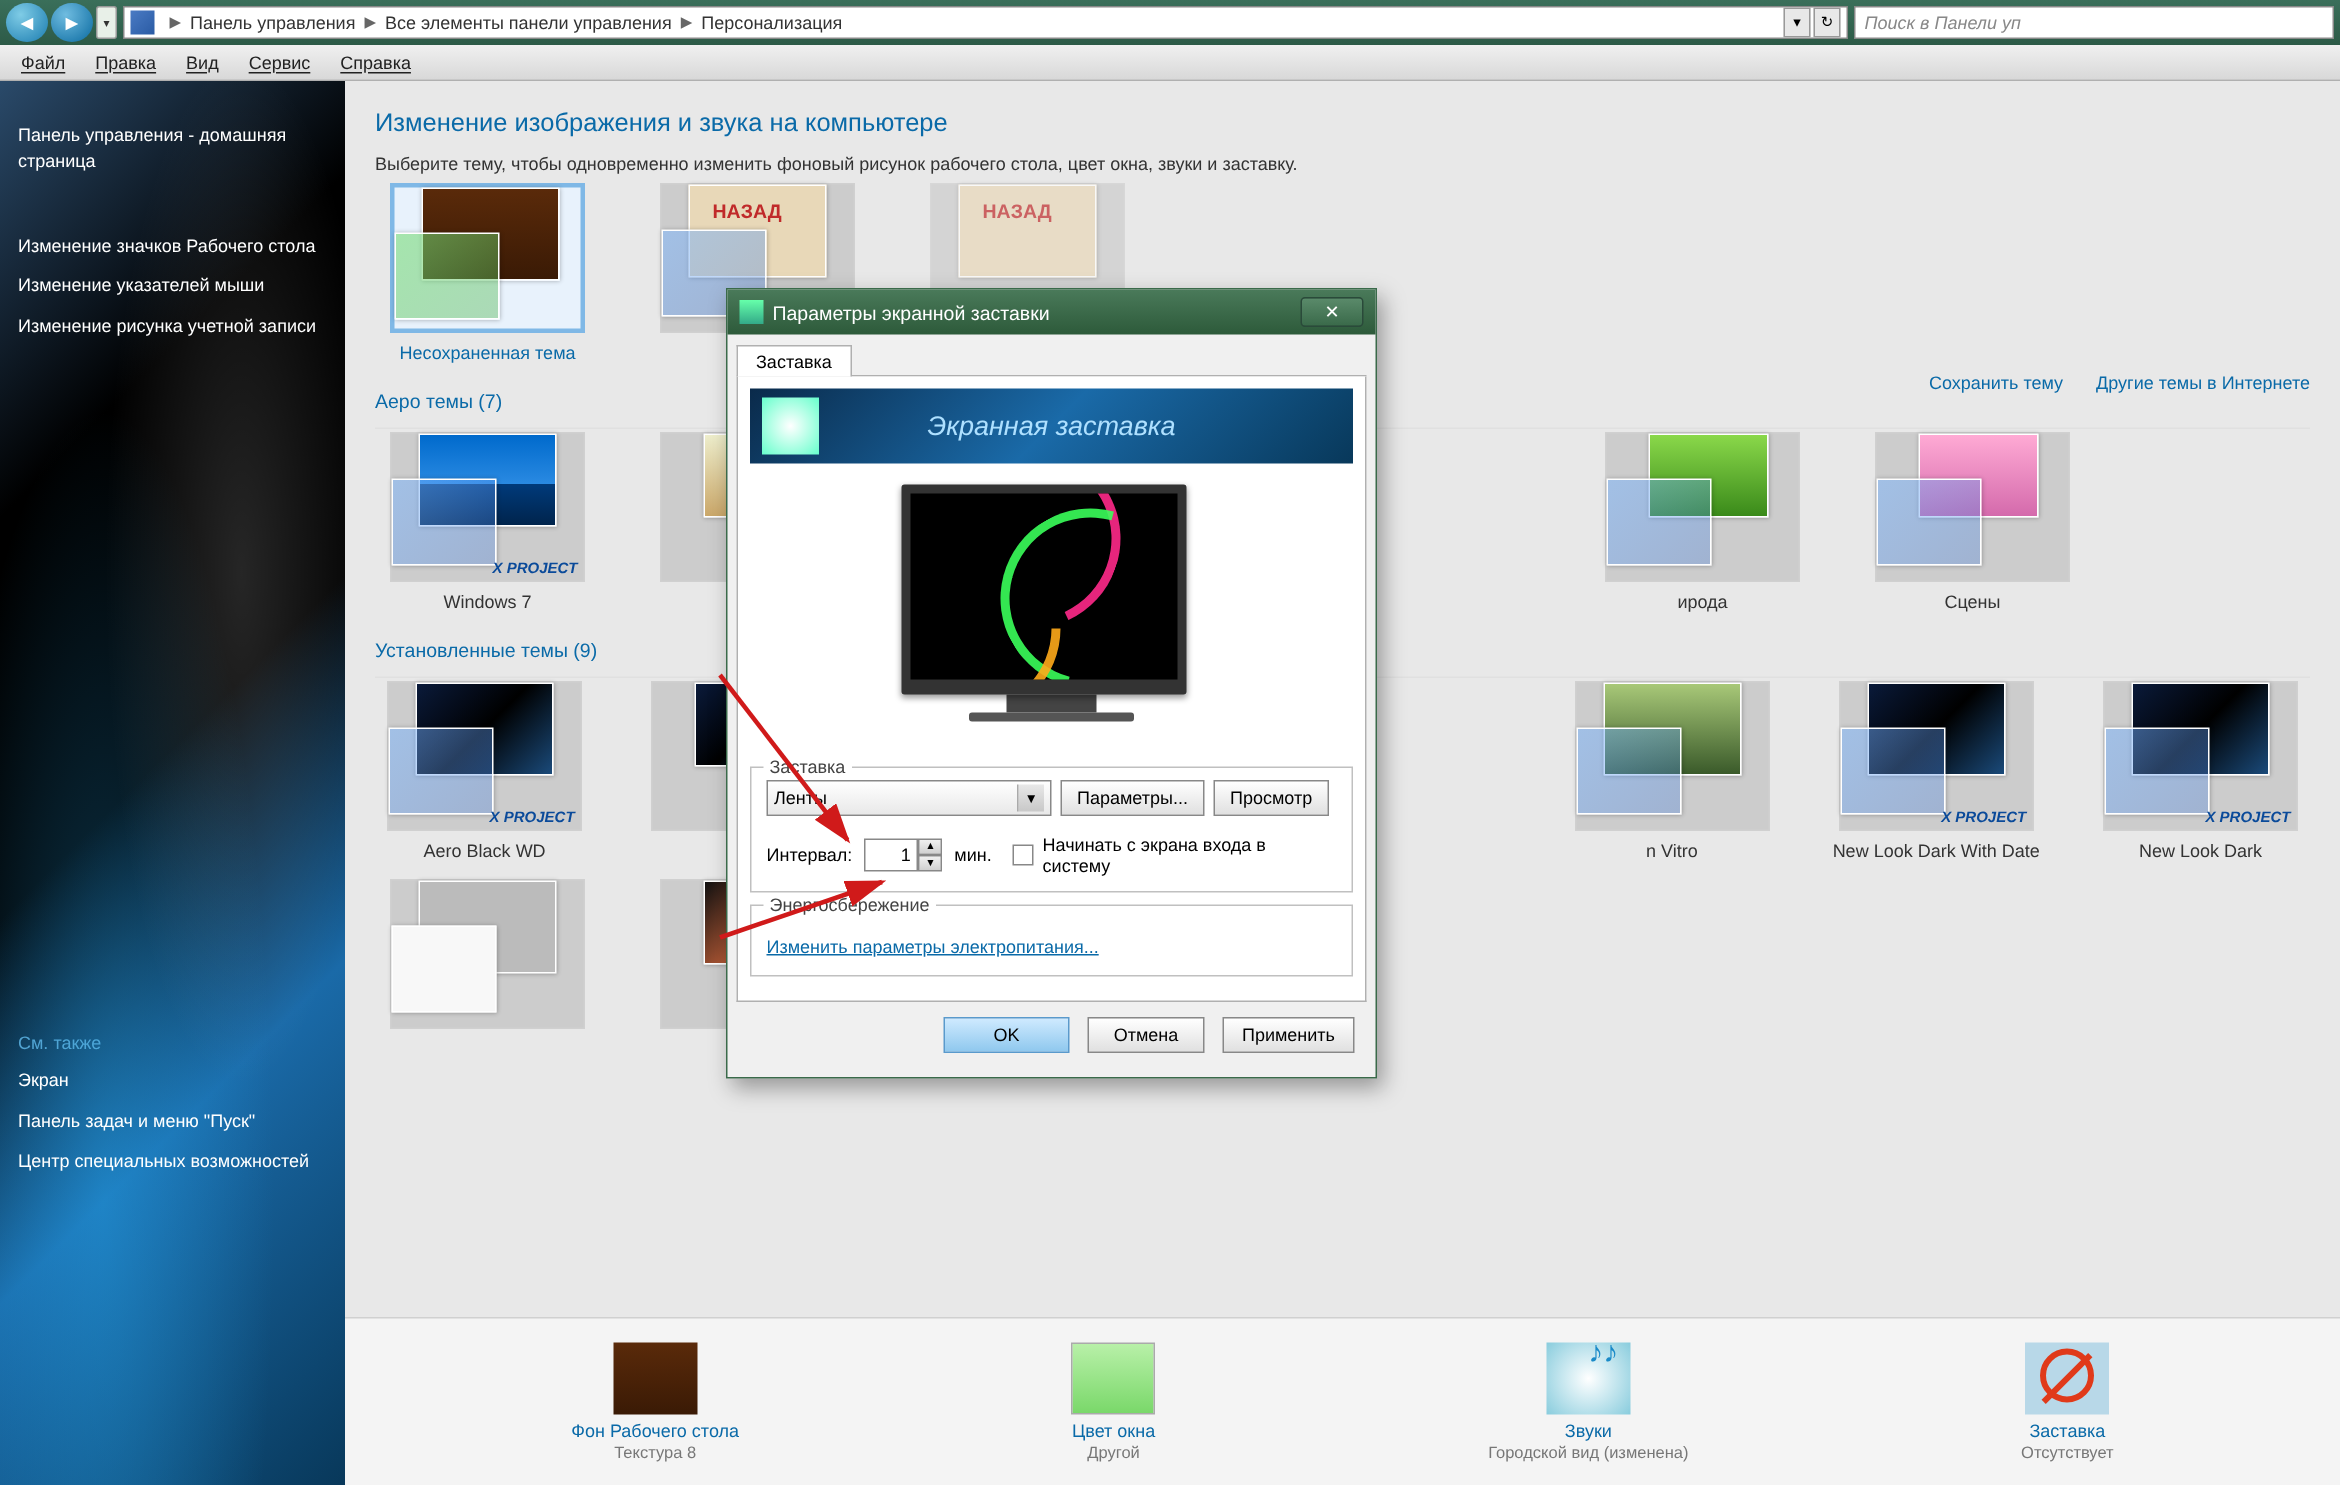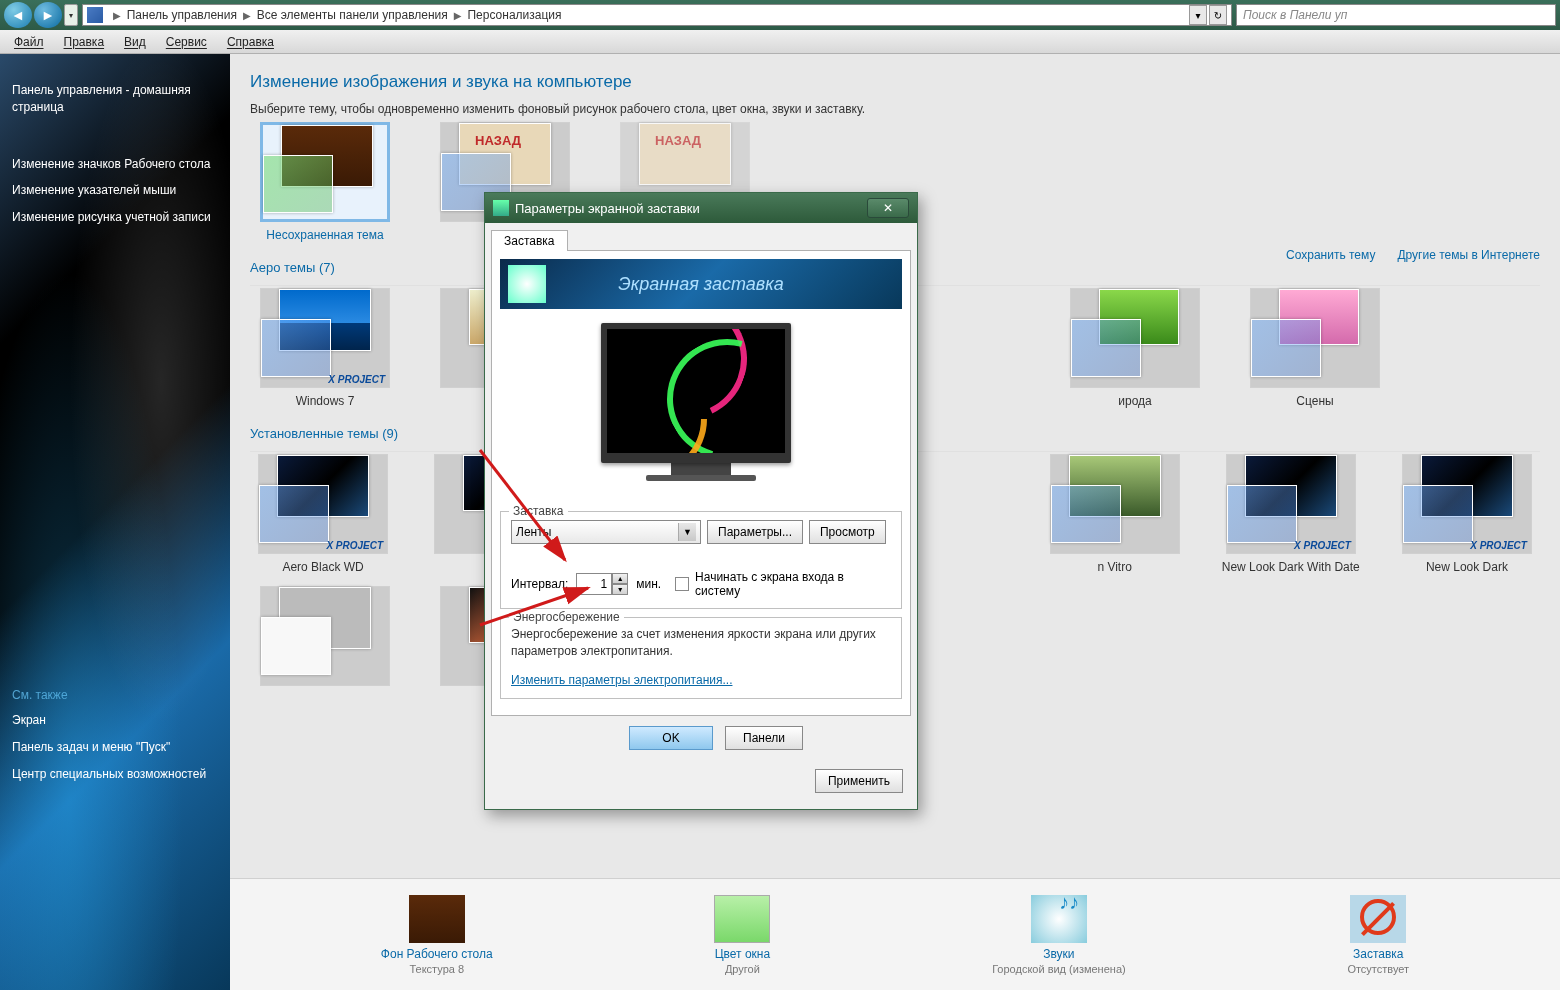--- a/index.html
+++ b/index.html
@@ -70,21 +70,21 @@
 .r1{border-top-color:#ff2a8a;border-right-color:#ff2a8a;top:-30px;left:20px;transform:rotate(20deg);}
 .r2{border-top-color:#3aff5a;border-left-color:#3aff5a;top:10px;left:60px;transform:rotate(-30deg);}
 .r3{border-bottom-color:#ffaa1a;border-right-color:#ffaa1a;top:30px;left:-20px;transform:rotate(45deg);}
 
 .fieldset{border:1px solid #c0c0c0;padding:8px 10px 10px;margin:8px 0;position:relative;}
 .legend{position:absolute;top:-8px;left:8px;background:#fff;padding:0 4px;font-size:12px;color:#444;}
 .combo{width:190px;height:24px;border:1px solid #888;background:linear-gradient(#fff,#e8e8e8);font-size:12px;padding:2px 4px;display:inline-flex;align-items:center;}
 .combo-arrow{margin-left:auto;width:18px;height:18px;background:linear-gradient(#e8e8e8,#c8c8c8);border-left:1px solid #aaa;display:flex;align-items:center;justify-content:center;font-size:9px;}
 .btn{height:24px;padding:0 10px;border:1px solid #888;background:linear-gradient(#fff,#e0e0e0);font-size:12px;margin-left:6px;display:inline-flex;align-items:center;}
 .btn.primary{background:linear-gradient(#cfeaff,#8fc8ee);border-color:#5a9acc;}
-.row{display:flex;align-items:center;margin-top:26px;font-size:12px;}
+.row{display:flex;align-items:center;margin-top:12px;font-size:12px;}
 .spin{width:36px;height:22px;border:1px solid #888;text-align:right;padding:0 4px;font-size:12px;}
 .spin-btns{display:inline-flex;flex-direction:column;margin-left:0;}
 .spin-b{width:16px;height:11px;border:1px solid #888;background:linear-gradient(#f0f0f0,#d0d0d0);font-size:7px;display:flex;align-items:center;justify-content:center;}
 .chk{width:14px;height:14px;border:1px solid #888;background:#fff;margin:0 6px 0 14px;}
 .plink{color:#0a6aa8;font-size:12px;text-decoration:underline;cursor:pointer;}
 .dlg-buttons{display:flex;justify-content:flex-end;padding:10px 8px 10px;gap:6px;}
 
 .arrow{position:absolute;pointer-events:none;z-index:110;}
 .arrow svg{overflow:visible;}
 
@@ -345,28 +345,27 @@
             <div class="spin-b">▼</div>
           </div>
           <span style="margin-left:8px;">мин.</span>
           <div class="chk"></div>
           <span>Начинать с экрана входа в систему</span>
         </div>
       </div>
 
       <div class="fieldset">
         <div class="legend">Энергосбережение</div>
-        <div style="font-size:12px;color:#333;line-height:1.4;">Энергосбережение за счет изменения яркости экрана или других параметров электропитания.</div>
         <div style="margin-top:10px;"><span class="plink">Изменить параметры электропитания...</span></div>
       </div>
     </div>
     <div class="dlg-buttons">
       <div class="btn primary" style="width:84px;justify-content:center;">OK</div>
-      <div class="btn" style="width:78px;justify-content:center;">Панели</div>
-      <div class="btn" style="width:88px;justify-content:center;margin-top:43px;">Применить</div>
+      <div class="btn" style="width:78px;justify-content:center;">Отмена</div>
+      <div class="btn" style="width:88px;justify-content:center;">Применить</div>
     </div>
   </div>
 </div>
 
 <div class="arrow" style="left:470px;top:440px;">
   <svg width="120" height="150">
       <defs>
         <marker id="ah1" markerWidth="10" markerHeight="10" refX="8" refY="3" orient="auto">
           <path d="M0,0 L9,3 L0,6 Z" fill="#d01a1a"></path>
         </marker>

